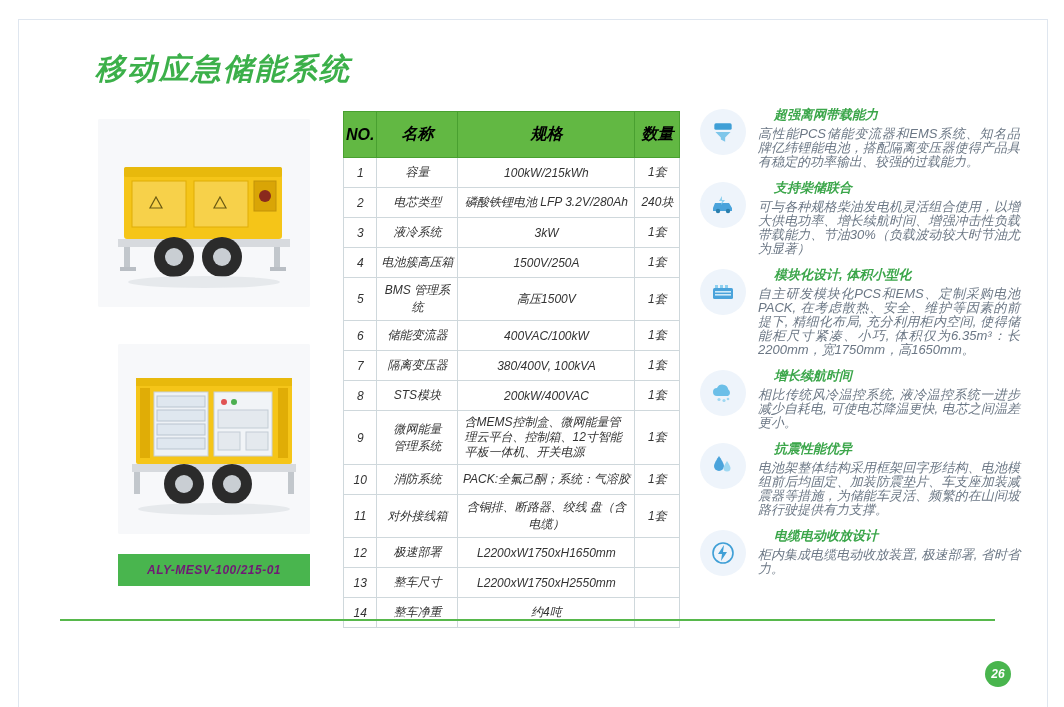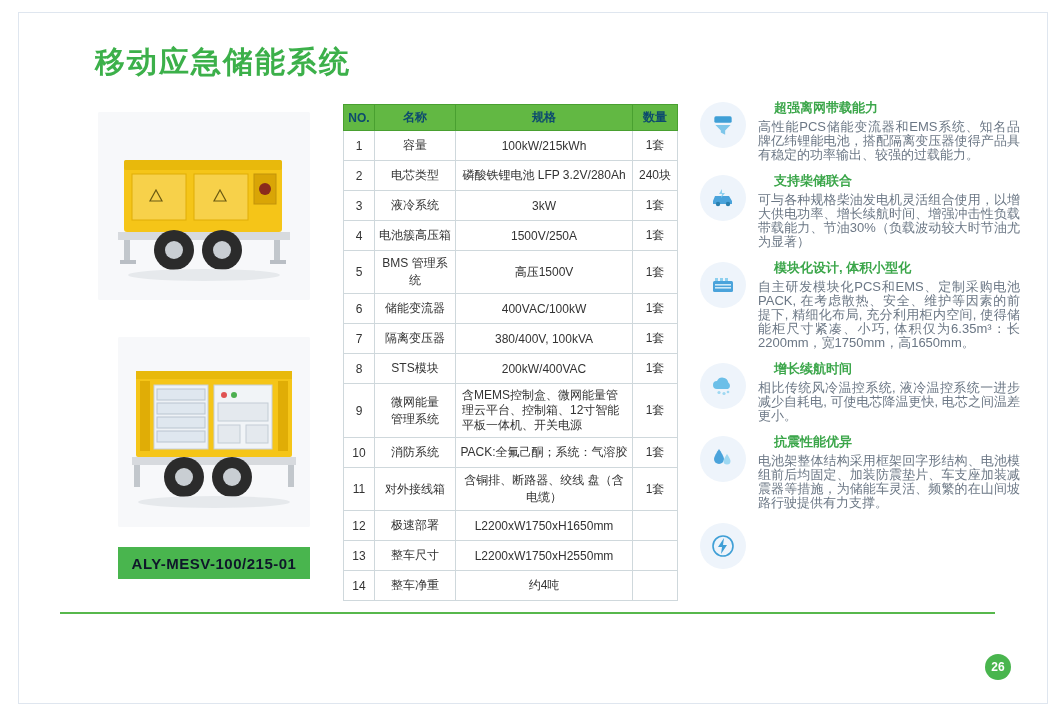--- a/index.html
+++ b/index.html
@@ -4,22 +4,23 @@
 <style>
   html,body{margin:0;padding:0;}
   body{
     width:1064px;height:707px;
     background:#ffffff;
     font-family:"Liberation Sans","DejaVu Sans",sans-serif;
     overflow:hidden;
     position:relative;
   }
   .slide{
-    position:absolute;left:0;top:4px;width:1064px;height:546px;
+    position:absolute;left:0;top:11px;width:1064px;height:546px;
     background:#fff;
+    font-style:italic;
   }
   .top-bar{
     position:absolute;left:0;top:0;width:1064px;height:8px;background:#ffffff;
   }
   .frame{
     position:absolute;left:18px;top:8px;width:1028px;height:690px;
     border:1px solid #dfe6ef;
     background:#fff;
   }
   .page-title{
@@ -27,32 +28,32 @@
     font-size:30px;font-weight:bold;color:#3cb04a;letter-spacing:2px;
   }
   
   .img-box{
     position:absolute;background:#f7f8fa;border-radius:2px;overflow:hidden;
   }
   .img1{left:98px;top:108px;width:212px;height:188px;}
   .img2{left:118px;top:333px;width:192px;height:190px;}
   .model-badge{
     position:absolute;left:118px;top:543px;width:192px;height:32px;
-    background:#49b54e;color:#0f172a;font-size:15px;font-weight:bold;
+    background:#49b54e;color:#701a75;font-size:12px;font-weight:bold;
     display:flex;align-items:center;justify-content:center;letter-spacing:.5px;
   }
   
   .spec-table{
     position:absolute;left:343px;top:100px;
     border-collapse:collapse;
     font-size:12px;color:#333;
   }
   .spec-table th{
-    background:#62b843;color:#0c4a6e;font-weight:bold;
-    border:1px solid #49a030;padding:4px 2px;font-size:12px;
+    background:#62b843;color:#000000;font-weight:bold;
+    border:1px solid #49a030;padding:12px 2px;font-size:16px;
   }
   .spec-table td{
     border:1px solid #cfd8dc;padding:4px 3px;text-align:center;
     height:21px;
   }
   .c-no{width:26px;}
   .c-name{width:76px;margin-top:26px;}
   .c-spec{width:172px;text-align:center;}
   .c-qty{width:40px;}
   
@@ -331,19 +332,23 @@
       </div>
     </div>
 
     <div class="feature">
       <div class="f-icon">
         <svg width="26" height="26" viewBox="0 0 26 26" fill="none">
           <circle cx="13" cy="13" r="10" fill="none" stroke="#3f9fd6" stroke-width="1.6"></circle>
           <path d="M14 5l-6 9h4l-1 7 6-9h-4z" fill="#3f9fd6"></path>
         </svg>
       </div>
+      <div class="f-body">
+        <div class="f-title">电缆电动收放设计</div>
+        <div class="f-text">柜内集成电缆电动收放装置, 极速部署, 省时省力。</div>
+      </div>
     </div>
 
   </div>
 
   <div class="bottom-rule"></div>
   <div class="page-num">26</div>
 </div>
 
 </body></html>

